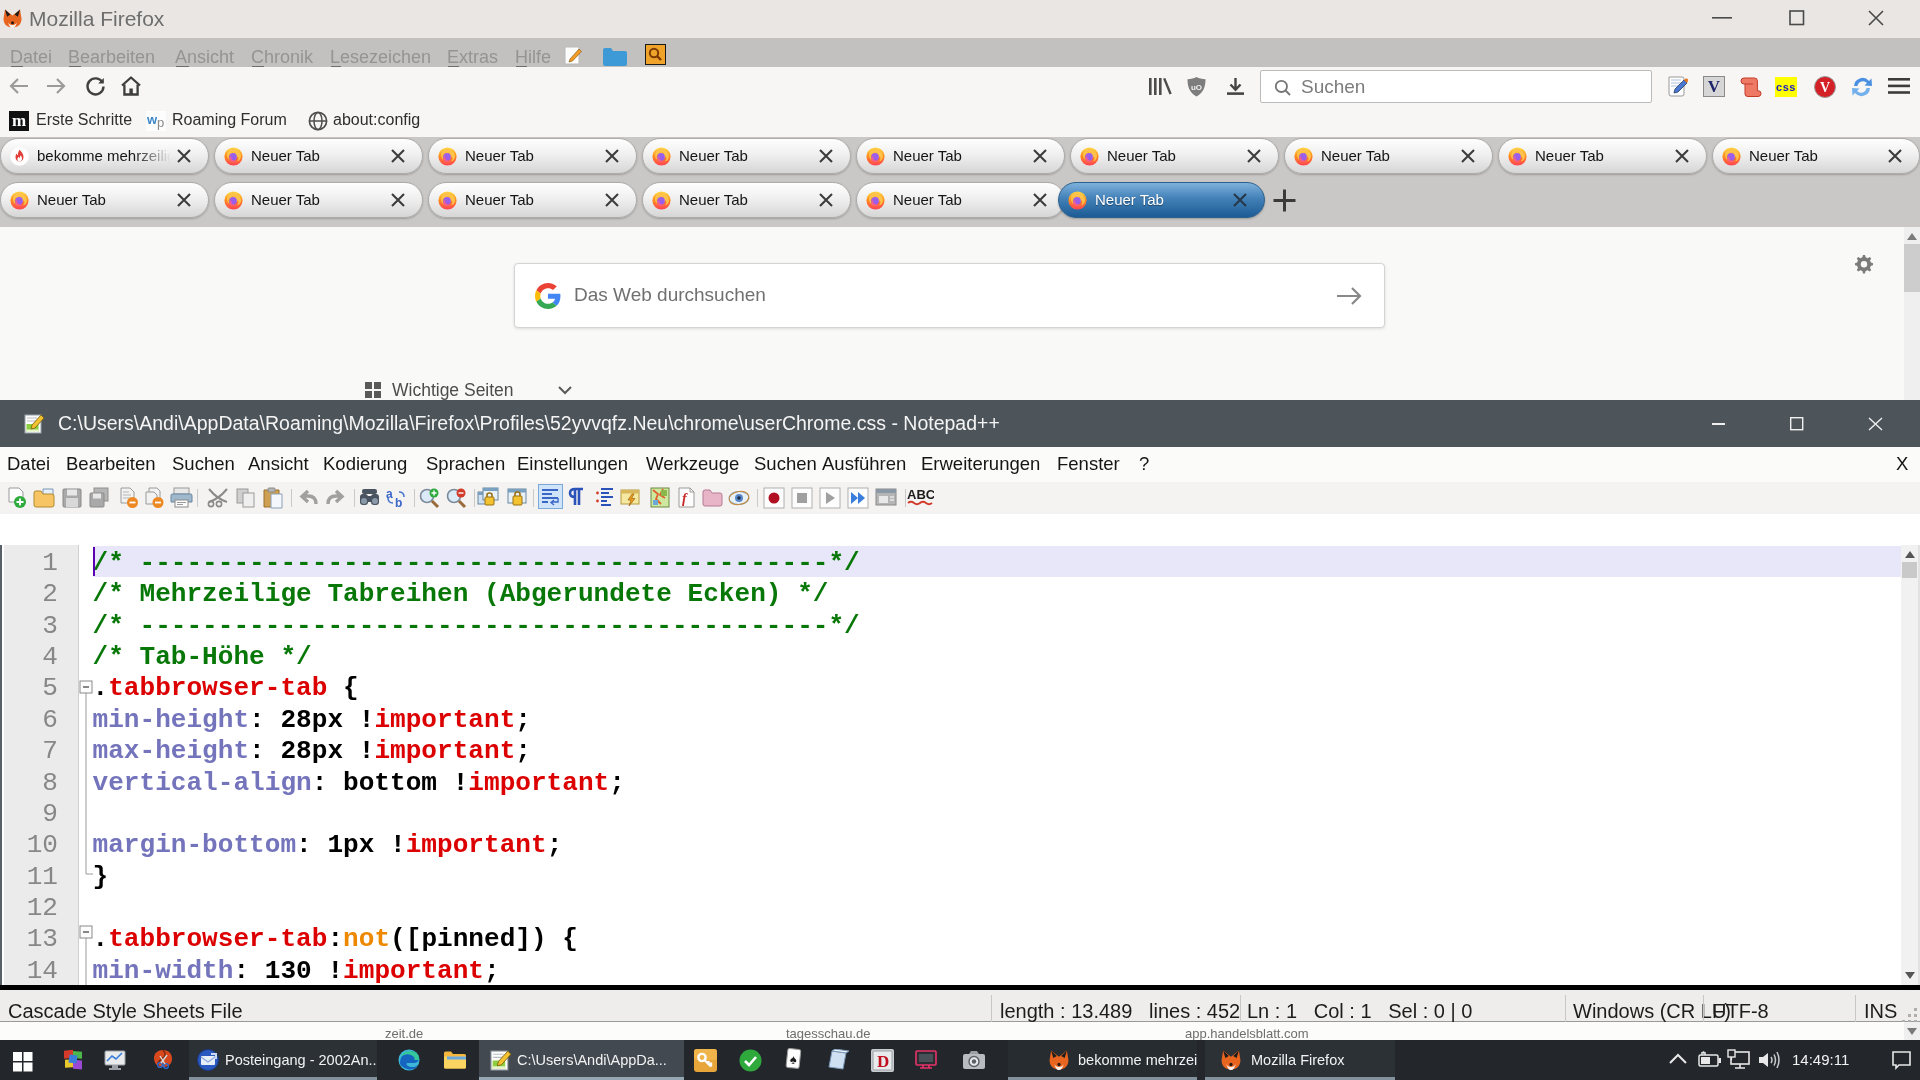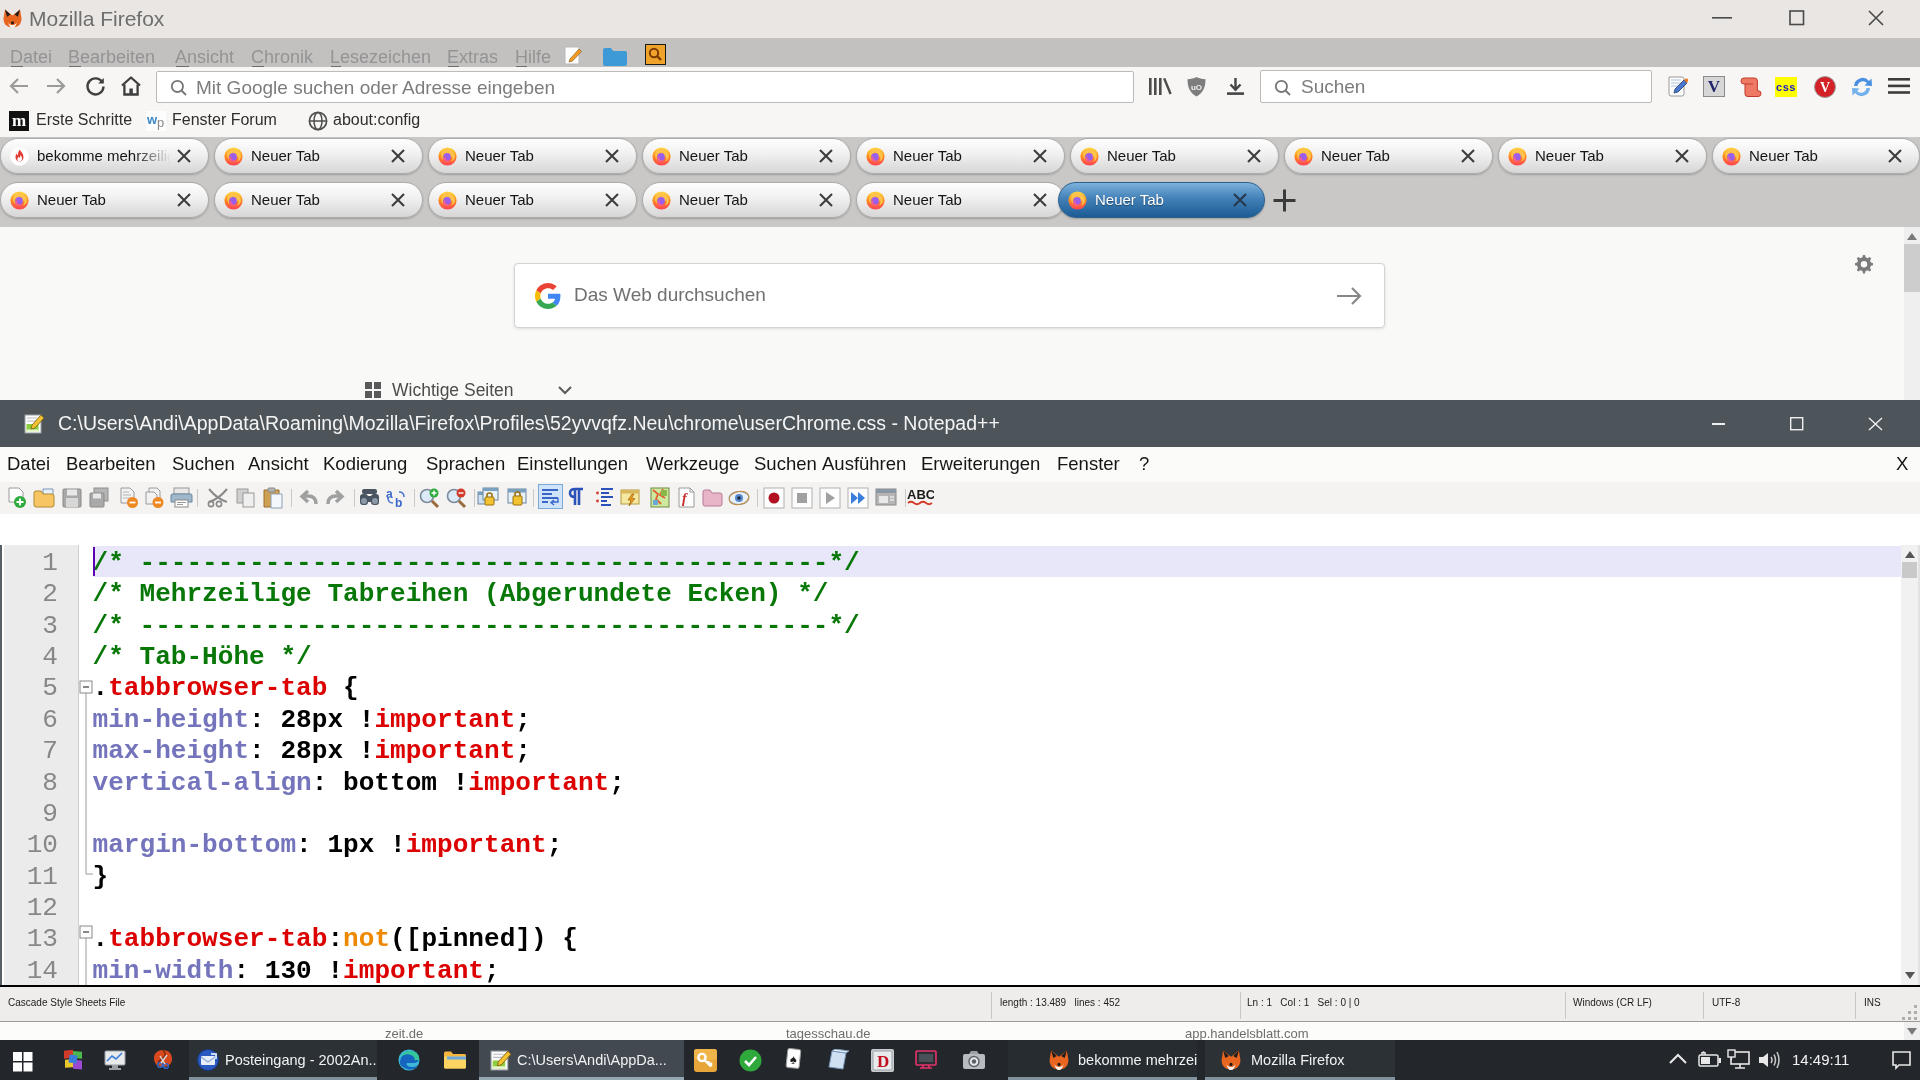--- a/index.html
+++ b/index.html
@@ -32,21 +32,21 @@
 #npptools{left:0;top:82px;width:1920px;height:32px;background:#f4f3f1}
 #npptabbar{left:0;top:114px;width:1920px;height:31px;background:#eceae7;border-bottom:1px solid #8a8a8a;box-sizing:border-box}
 #editor{left:0;top:145px;width:1920px;height:440px;background:#fff;border-left:2px solid #585f66;overflow:hidden}
 #gutter{left:2px;top:0;width:74px;height:440px;background:#ebebeb;border-right:1px solid #cfcfcf}
 .lnum{position:absolute;width:56px;text-align:right;font-family:"Liberation Mono",monospace;font-size:26.1px;color:#878787}
 .cline{position:absolute;left:90.5px;font-family:"Liberation Mono",monospace;font-size:26.1px;font-weight:bold;color:#000;white-space:pre}
 .cline .c{color:#077807}
 .cline .r{color:#dc0000}
 .cline .p{color:#7474bc}
 .cline .o{color:#ee8800}
-#statusbar{left:0;top:585px;width:1920px;height:37px;background:#efedeb;border-top:2px solid #000000;border-bottom:1px solid #9a9a9a;box-sizing:border-box;font-size:10px;color:#1c1c1c}
+#statusbar{left:0;top:585px;width:1920px;height:37px;background:#efedeb;border-top:5px solid #000000;border-bottom:1px solid #9a9a9a;box-sizing:border-box;font-size:20px;color:#1c1c1c}
 
 #taskbar{left:0;top:1040px;width:1920px;height:40px;background:#23272c}
 .tbtn{position:absolute;top:0;height:40px;overflow:hidden}
 .tbtn .lbl{position:absolute;top:12px;font-size:14.5px;color:#f2f2f2;white-space:nowrap}
 .ul{position:absolute;bottom:0;left:0;right:0;height:3px;background:#81929d}
 .sep{position:absolute;width:1px;background:#c9c7c5}
 </style></head>
 <body>
 <div id="page">
 <svg width="0" height="0" style="position:absolute">
@@ -142,27 +142,20 @@
       </svg>
 <svg class="ab" style="left:85px;top:9px" width="21" height="21">
         <path d="M17.5 6.5 A8 8 0 1 0 18.5 10.5" fill="none" stroke="#404040" stroke-width="2.4"></path>
         <path d="M18.8 2 L18.8 7.6 L13.2 7.6 Z" fill="#404040"></path>
       </svg>
 <svg class="ab" style="left:120px;top:8px" width="22" height="22">
         <path d="M2 10.5 L11 2.5 L20 10.5" fill="none" stroke="#3e3e3e" stroke-width="2.3" stroke-linejoin="round"></path>
         <path d="M4.4 9.5 L4.4 19.5 L17.6 19.5 L17.6 9.5" fill="none" stroke="#3e3e3e" stroke-width="2.3"></path>
         <rect x="9.4" y="13.5" width="3.4" height="6" fill="#3e3e3e"></rect>
       </svg>
-<div class="urlbox" style="left:156px;top:4px;width:978px;height:32px">
-<svg class="ab" style="left:13px;top:7px" width="18" height="18">
-          <circle cx="7.4" cy="7.4" r="5.6" fill="none" stroke="#767676" stroke-width="1.8"></circle>
-          <path d="M11.5 11.5 L16 16" stroke="#767676" stroke-width="1.8"></path>
-        </svg>
-<span class="ab ph" style="left:39px;top:5px">Mit Google suchen oder Adresse eingeben</span>
-</div>
 <svg class="ab" style="left:1149px;top:11px" width="23" height="17">
         <rect x="0" y="0" width="2.6" height="17" fill="#4c4c4c"></rect>
         <rect x="5" y="0" width="2.6" height="17" fill="#4c4c4c"></rect>
         <rect x="10" y="0" width="2.6" height="17" fill="#4c4c4c"></rect>
         <path d="M15.2 .4 L21.6 16" stroke="#4c4c4c" stroke-width="2.4"></path>
       </svg>
 <svg class="ab" style="left:1186px;top:9px" width="21" height="22">
         <path d="M10.5 1 C13 2.4 16 3.2 19.5 3.2 C19.5 10.5 17.5 16.8 10.5 20.5 C3.5 16.8 1.5 10.5 1.5 3.2 C5 3.2 8 2.4 10.5 1 Z" fill="#7d7d7d"></path>
         <text x="10.5" y="13.5" text-anchor="middle" font-size="8" font-weight="bold" fill="#f0f0f0" font-family="Liberation Sans">uO</text>
       </svg>
@@ -205,21 +198,21 @@
       </svg>
 </div>
 
 <div class="ab" id="ffbook">
 <div class="ab" style="left:9px;top:5px;width:20px;height:20px;background:#111;color:#fff;text-align:center;font-family:'Liberation Serif',serif;font-weight:bold;font-size:17px;line-height:20px">m</div>
 <span class="ab" style="left:36px;top:5px;font-size:16px;color:#2e2e2e">Erste Schritte</span>
 <div class="ab" style="left:146px;top:5px;width:20px;height:20px;background:#fdfdfd">
 <span class="ab" style="left:1px;top:1px;font-size:13px;font-weight:bold;color:#3a87c8">w</span>
         <span class="ab" style="left:11px;top:4px;font-size:13px;color:#8a8a8a">p</span>
 </div>
-<span class="ab" style="left:172px;top:5px;font-size:16px;color:#2e2e2e">Fenster Forum</span>
+<span class="ab" style="left:172px;top:5px;font-size:16px;color:#2e2e2e">Roaming Forum</span>
 <svg class="ab" style="left:308px;top:5px" width="20" height="20">
         <circle cx="10" cy="10" r="8.6" fill="none" stroke="#4e4e4e" stroke-width="1.7"></circle>
         <ellipse cx="10" cy="10" rx="4" ry="8.6" fill="none" stroke="#4e4e4e" stroke-width="1.5"></ellipse>
         <path d="M1.4 10 L18.6 10" stroke="#4e4e4e" stroke-width="1.5"></path>
       </svg>
 <span class="ab" style="left:333px;top:5px;font-size:16px;color:#2e2e2e">about:config</span>
 </div>
 
 <div class="ab" id="fftabs">
 <div class="tab" style="left:0px;top:1px">

